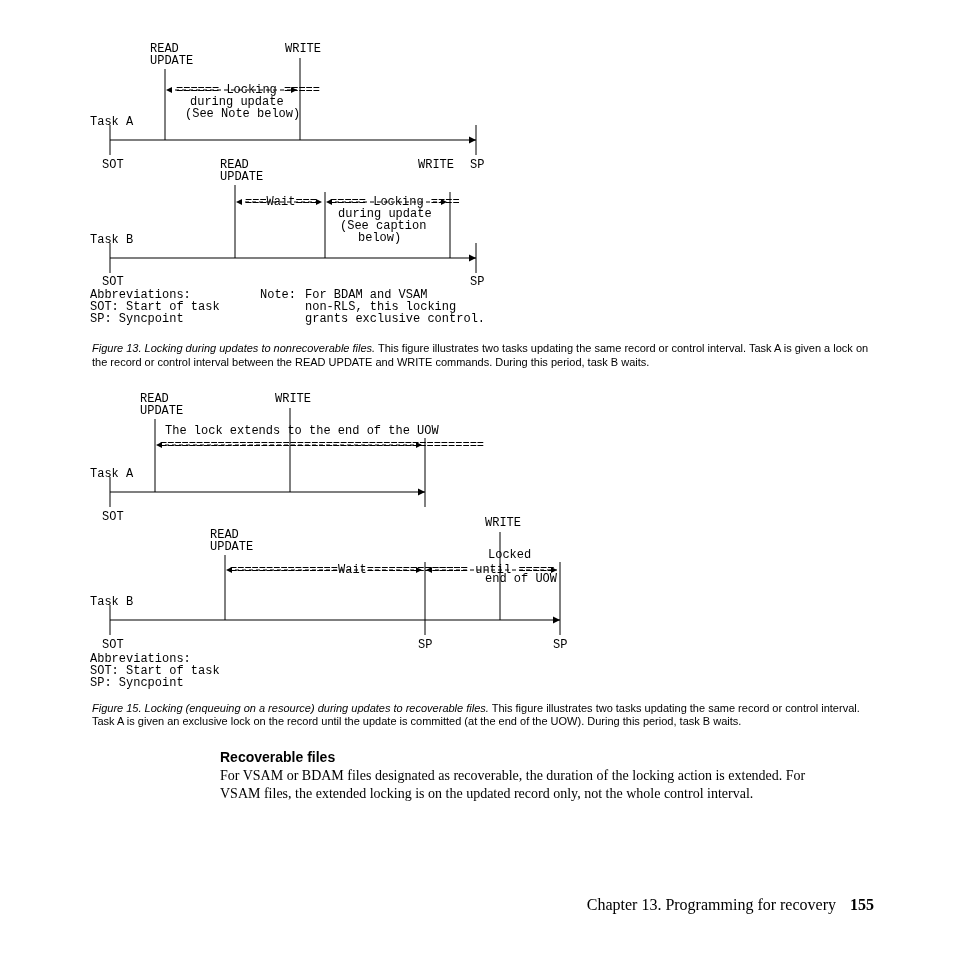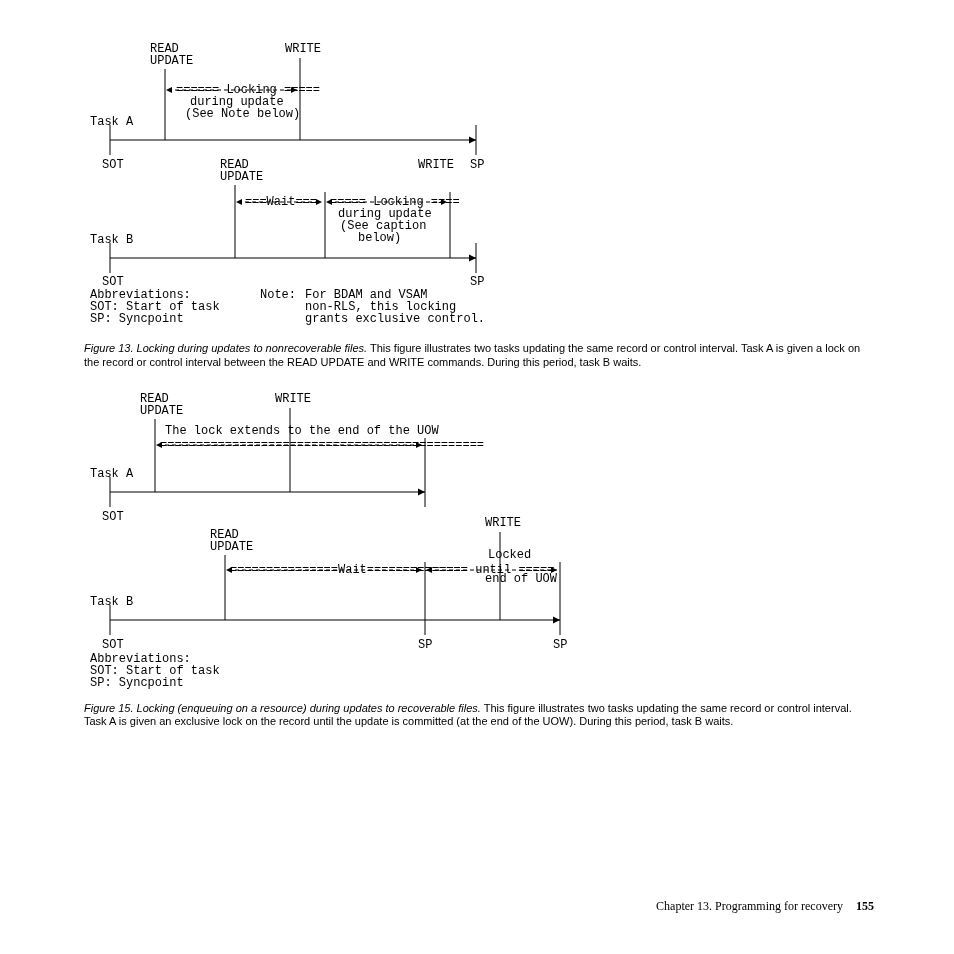--- a/index.html
+++ b/index.html
@@ -13,21 +13,21 @@
     position: relative;
     overflow: hidden;
   }
   .page {
     padding: 40px 80px 40px 80px;
   }
   .caption {
     font-family: Arial, Helvetica, sans-serif;
     font-size: 11px;
     line-height: 1.25;
-    margin: 8px 0 20px 4px;
+    margin: 8px 0 20px 12px;
   }
   .caption .figlabel {
     font-style: italic;
   }
   .subhead {
     font-family: Arial, Helvetica, sans-serif;
     font-weight: bold;
     font-size: 14px;
     margin: 10px 0 2px 0;
   }
@@ -39,21 +39,21 @@
     max-width: 620px;
   }
   .sect {
     margin-left: 140px;
   }
   .footer {
     position: absolute;
     bottom: 40px;
     right: 80px;
     font-family: "Times New Roman", Times, serif;
-    font-size: 12px;
+    font-size: 16px;
   }
   .footer .pnum {
     font-weight: bold;
     margin-left: 10px;
   }
   svg .timeline { stroke:#000; stroke-width:1.2; fill:none; }
   svg .tick { stroke:#000; stroke-width:1; }
   svg .dash { stroke:#000; stroke-width:1; stroke-dasharray:4 3; fill:none; }
   svg text { font-family:"Courier New",monospace; font-size:12px; fill:#000; }
   svg .arrow { fill:#000; }
@@ -182,19 +182,23 @@
   <text x="10" y="272">Abbreviations:</text>
   <text x="10" y="284">SOT:  Start of task</text>
   <text x="10" y="296">SP:   Syncpoint</text>
 </svg>
 </div>
 
 <p class="caption">
   <span class="figlabel">Figure 15. Locking (enqueuing on a resource) during updates to recoverable files.</span><span> This figure illustrates two tasks updating the same record or control interval. Task A is given an exclusive lock on the record until the update is committed (at the end of the UOW). During this period, task B waits.</span>
 </p>
 
+<div class="sect">
+  <div class="subhead">Recoverable files</div>
+  <p class="bodytext">For VSAM or BDAM files designated as recoverable, the duration of the locking action is extended. For VSAM files, the extended locking is on the updated record only, not the whole control interval.</p>
+</div>
 
 </div>
 
 <div class="footer">
   <span>Chapter 13. Programming for recovery</span>
   <span class="pnum">155</span>
 </div>
 
 </body></html>

